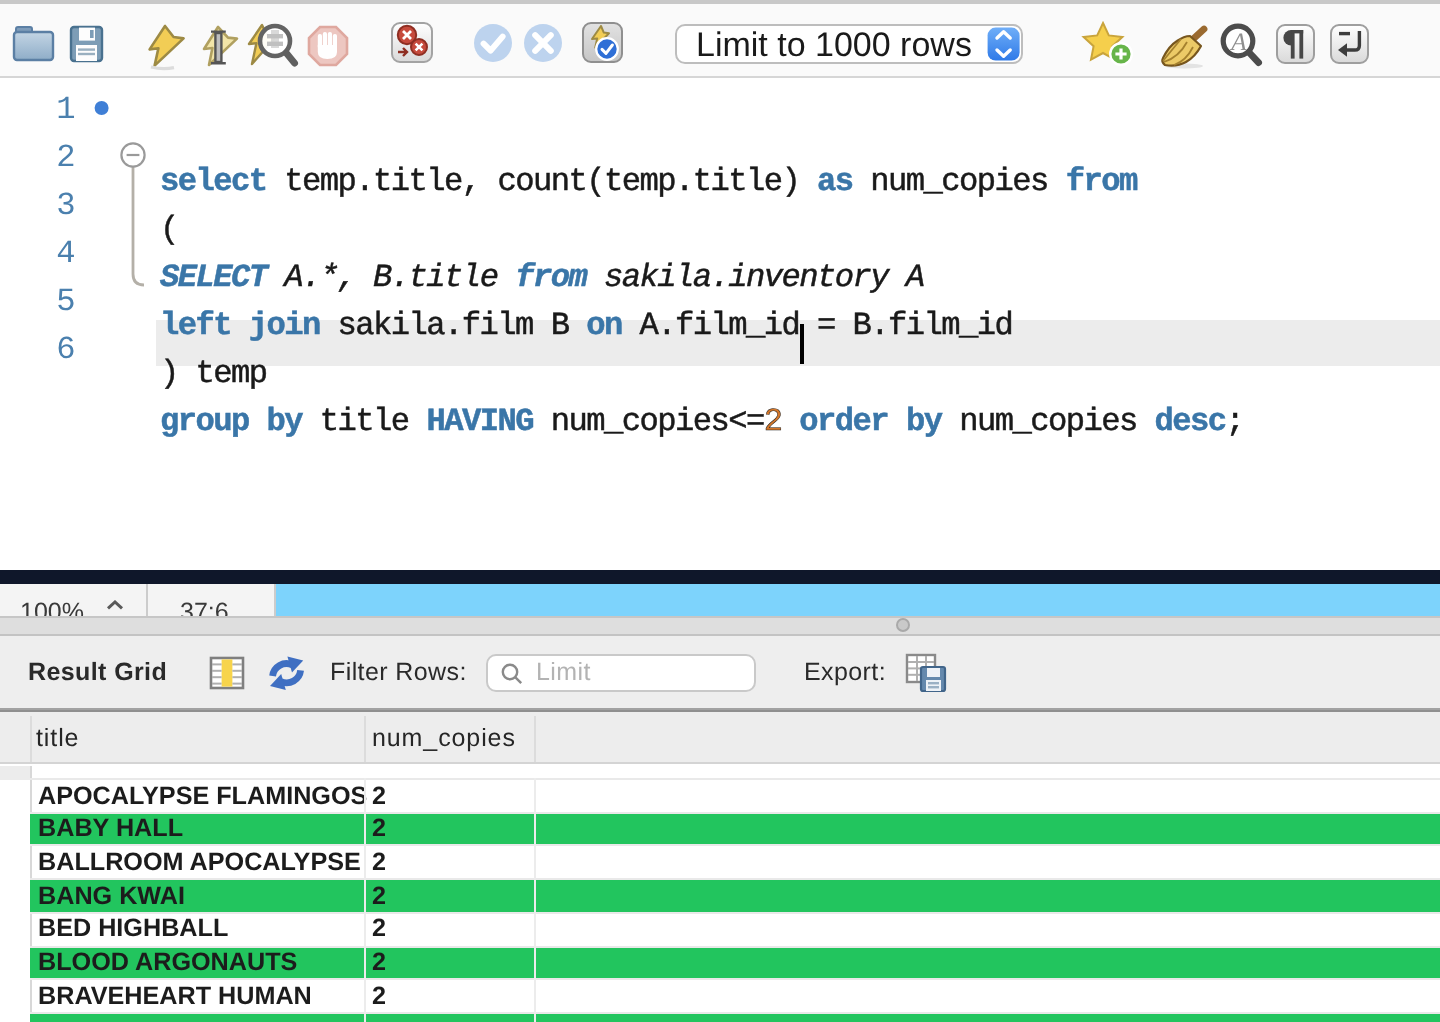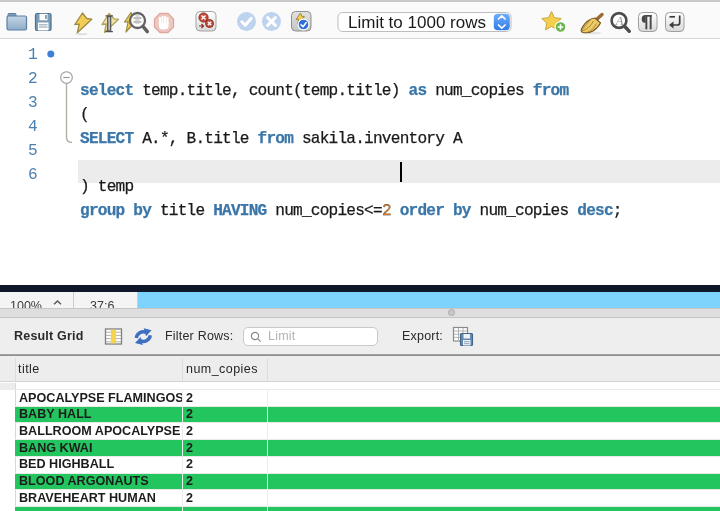--- a/index.html
+++ b/index.html
@@ -153,21 +153,22 @@
 <div class="abs" id="editor">
   <div class="abs" id="curline"></div>
   <div class="lnum" style="top:2.5px;">1</div>
   <div class="lnum" style="top:26.5px;">2</div>
   <div class="lnum" style="top:50.5px;">3</div>
   <div class="lnum" style="top:74.5px;">4</div>
   <div class="lnum" style="top:98.5px;">5</div>
   <div class="lnum" style="top:122.5px;">6</div>
   <div class="cline" style="top:2.5px;"><span class="kw">select</span> temp.title, count(temp.title) <span class="kw">as</span> num_copies <span class="kw">from</span></div>
   <div class="cline" style="top:26.5px;">(</div>
-  <div class="cline" style="top:50.5px;"><span class="kw">SELECT</span> A.*, B.title <span class="kw">from</span> sakila.inventory A</div>
+  <div class="cline" style="top:50.5px;font-style:italic;"><span class="kw">SELECT</span> A.*, B.title <span class="kw">from</span> sakila.inventory A</div>
+  <div class="cline" style="top:74.5px;"><span class="kw">left join</span> sakila.film B <span class="kw">on</span> A.film_id = B.film_id</div>
   <div class="cline" style="top:98.5px;">) temp</div>
   <div class="cline" style="top:122.5px;"><span class="kw">group by</span> title <span class="kw">HAVING</span> num_copies&lt;=<span class="num">2</span> <span class="kw">order by</span> num_copies <span class="kw">desc</span>;</div>
   <div class="abs" id="cursor"></div>
   <svg class="abs" style="left:44px;top:8px;" width="36" height="152" viewBox="0 0 36 152">
     <circle cx="6.8" cy="6" r="3.5" fill="#3f7fd6"></circle>
     <path d="M22.5 35 v54 q0 5.5 5.5 5.5" fill="none" stroke="#b4b0a8" stroke-width="1.4"></path>
     <circle cx="22.5" cy="29.5" r="5.8" fill="#fff" stroke="#9a9a9a" stroke-width="1.1"></circle>
     <line x1="19.3" y1="29.5" x2="25.7" y2="29.5" stroke="#9a9a9a" stroke-width="1.1"></line>
   </svg>
 </div>

